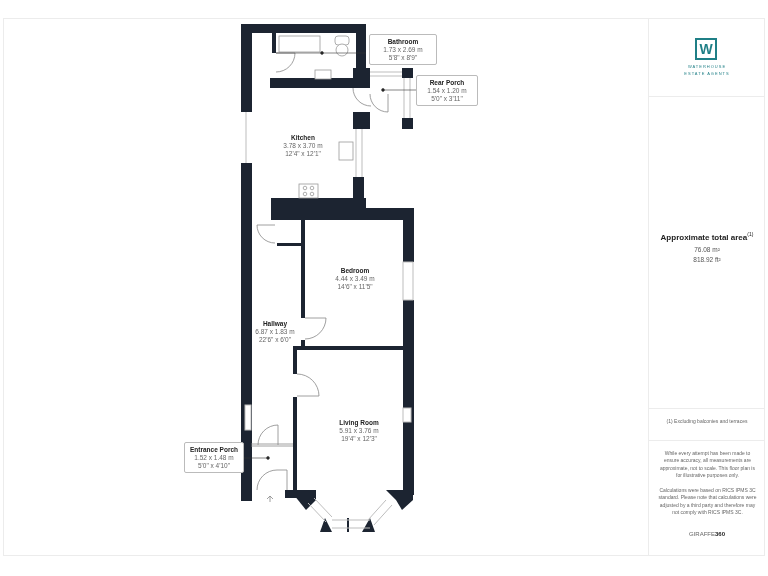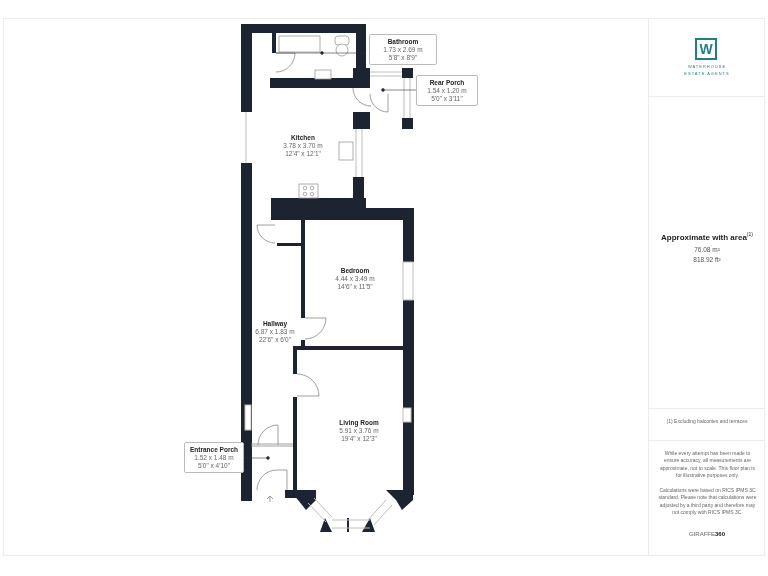--- a/index.html
+++ b/index.html
@@ -196,21 +196,21 @@
 </div>
 
 <div class="side">
   <div class="logo">
       <span>W</span>
     </div>
   <div class="brand" style="top:46px;">WATERHOUSE</div>
   <div class="brand" style="top:53px;">ESTATE AGENTS</div>
   <div class="sep" style="top:78px;"></div>
 
-  <div class="area-title"><span>Approximate with area</span><sup>(1)</sup></div>
+  <div class="area-title"><span>Approximate total area</span><sup>(1)</sup></div>
   <div class="area-val" style="top:228px;">76.08 m²</div>
   <div class="area-val" style="top:238px;">818.92 ft²</div>
 
   <div class="sep" style="top:390px;"></div>
   <div class="note">(1) Excluding balconies and terraces</div>
   <div class="sep" style="top:422px;"></div>
 
   <div class="disc" style="top:432px;">While every attempt has been made to ensure accuracy, all measurements are approximate, not to scale. This floor plan is for illustrative purposes only.</div>
   <div class="disc" style="top:469px;">Calculations were based on RICS IPMS 3C standard. Please note that calculations were adjusted by a third party and therefore may not comply with RICS IPMS 3C.</div>
   <div class="giraffe"><span>GIRAFFE</span><b>360</b></div>

